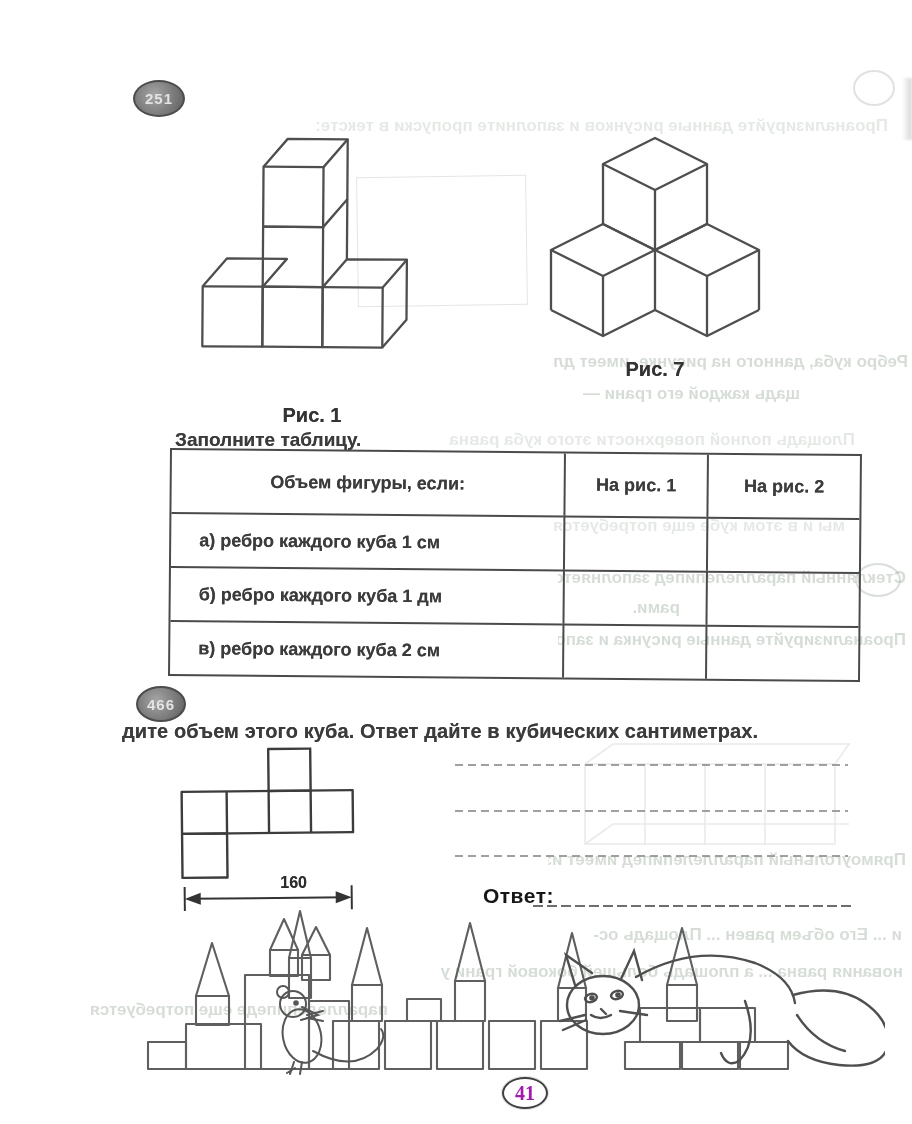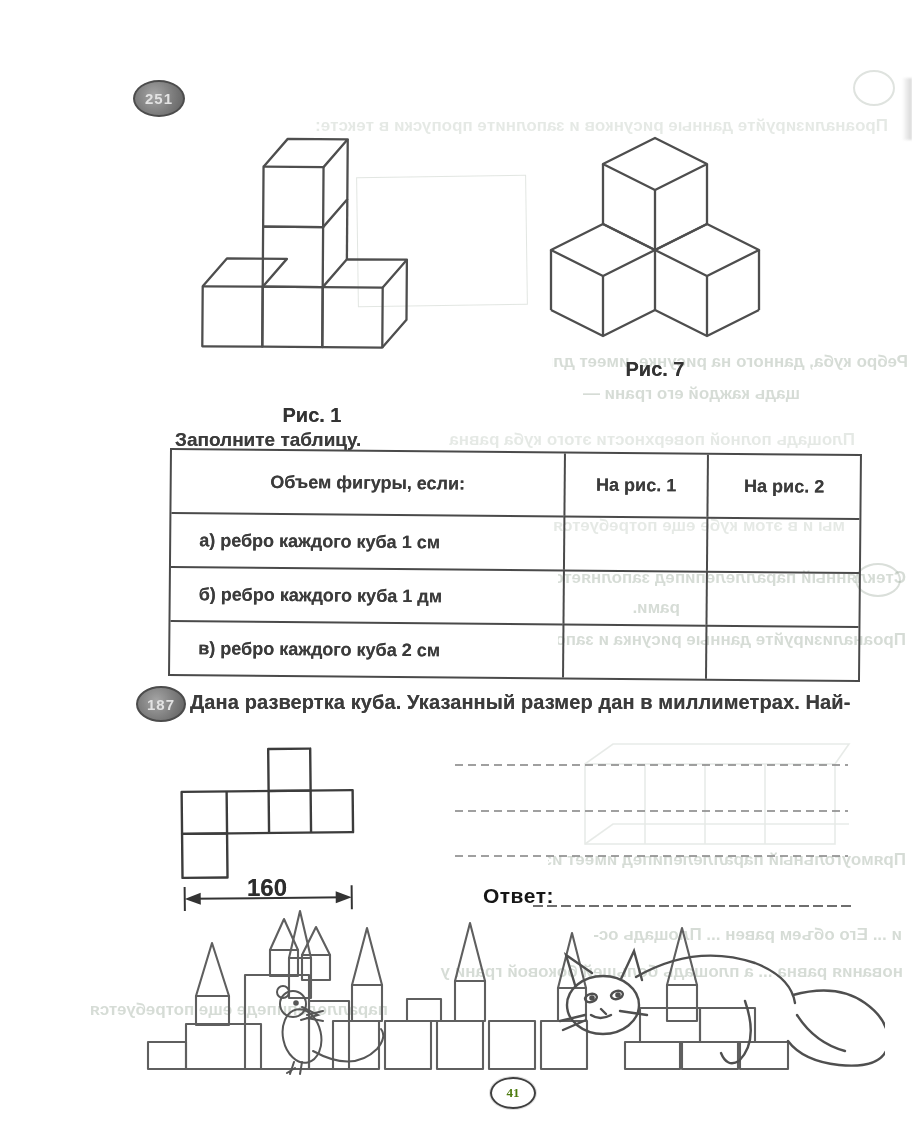--- a/index.html
+++ b/index.html
@@ -52,27 +52,27 @@
   
   .dashline{
     height:2px;opacity:.85;
     background:repeating-linear-gradient(90deg,#8f8f8f 0 8px,transparent 8px 13px);
   }
   .answer-label{font-size:21px;color:#161616;font-weight:800;letter-spacing:.5px;}
   .answer-line{
     height:2px;
     background:repeating-linear-gradient(90deg,#6e6e6e 0 10px,transparent 10px 14px);
   }
-  .dim-label{font-size:24px;color:#2d2d2d;text-align:center;width:80px;}
+  .dim-label{font-size:16px;color:#2d2d2d;text-align:right;width:80px;}
   
   .page-badge{
-    left:490px;top:1077px;width:42px;height:28px;
+    left:502px;top:1077px;width:42px;height:28px;
     border:2px solid #3f3f3f;border-radius:50%;
     display:flex;align-items:center;justify-content:center;
-    font-family:"Liberation Serif",serif;font-weight:700;font-size:13px;color:#4d7c0f;
+    font-family:"Liberation Serif",serif;font-weight:700;font-size:20px;color:#a21caf;
     box-shadow:0 0 0 1px rgba(80,80,80,.18);
   }
   
   .ghost{
     position:absolute;transform:scaleX(-1);
     color:#9fae9f;font-weight:700;font-size:17px;white-space:nowrap;
     opacity:.42;filter:blur(.7px);overflow:hidden;
   }
   .ghost.weak{opacity:.26;}
   .ghost-shape{position:absolute;pointer-events:none;}
@@ -162,22 +162,22 @@
 
     <div class="cell lbl print c0">б) ребро каждого куба 1 дм</div>
     <div class="cell"></div>
     <div class="cell"></div>
 
     <div class="cell lbl print c0">в) ребро каждого куба 2 см</div>
     <div class="cell"></div>
     <div class="cell"></div>
   </div>
 
-  <div class="abs badge" style="left:136px;top:686px;width:46px;height:32px;">187</div>
-  <div class="abs print task-text" style="left:190px;top:691px;">Дана развертка куба. Указанный размер дан в миллиметрах. Най-</div>
+  <div class="abs badge" style="left:136px;top:686px;width:46px;height:32px;">466</div>
+  <div class="abs print task-text" style="left:122px;top:720px;">дите объем этого куба. Ответ дайте в кубических сантиметрах.</div>
 
   <svg class="abs" style="left:170px;top:740px;transform:rotate(-.6deg);" width="200" height="175" viewBox="0 0 200 175">
     <g fill="none" stroke="#3c3c3c" stroke-width="2.4" stroke-linejoin="round">
       <rect x="12" y="51" width="171" height="42"></rect>
       <path d="M57,51 V93 M99,51 V93 M141,51 V93"></path>
       <rect x="99" y="9" width="42" height="42"></rect>
       <rect x="12" y="93" width="45" height="44"></rect>
     </g>
     <g stroke="#333" stroke-width="2">
       <path d="M14,146 V170 M181,146 V170"></path>

